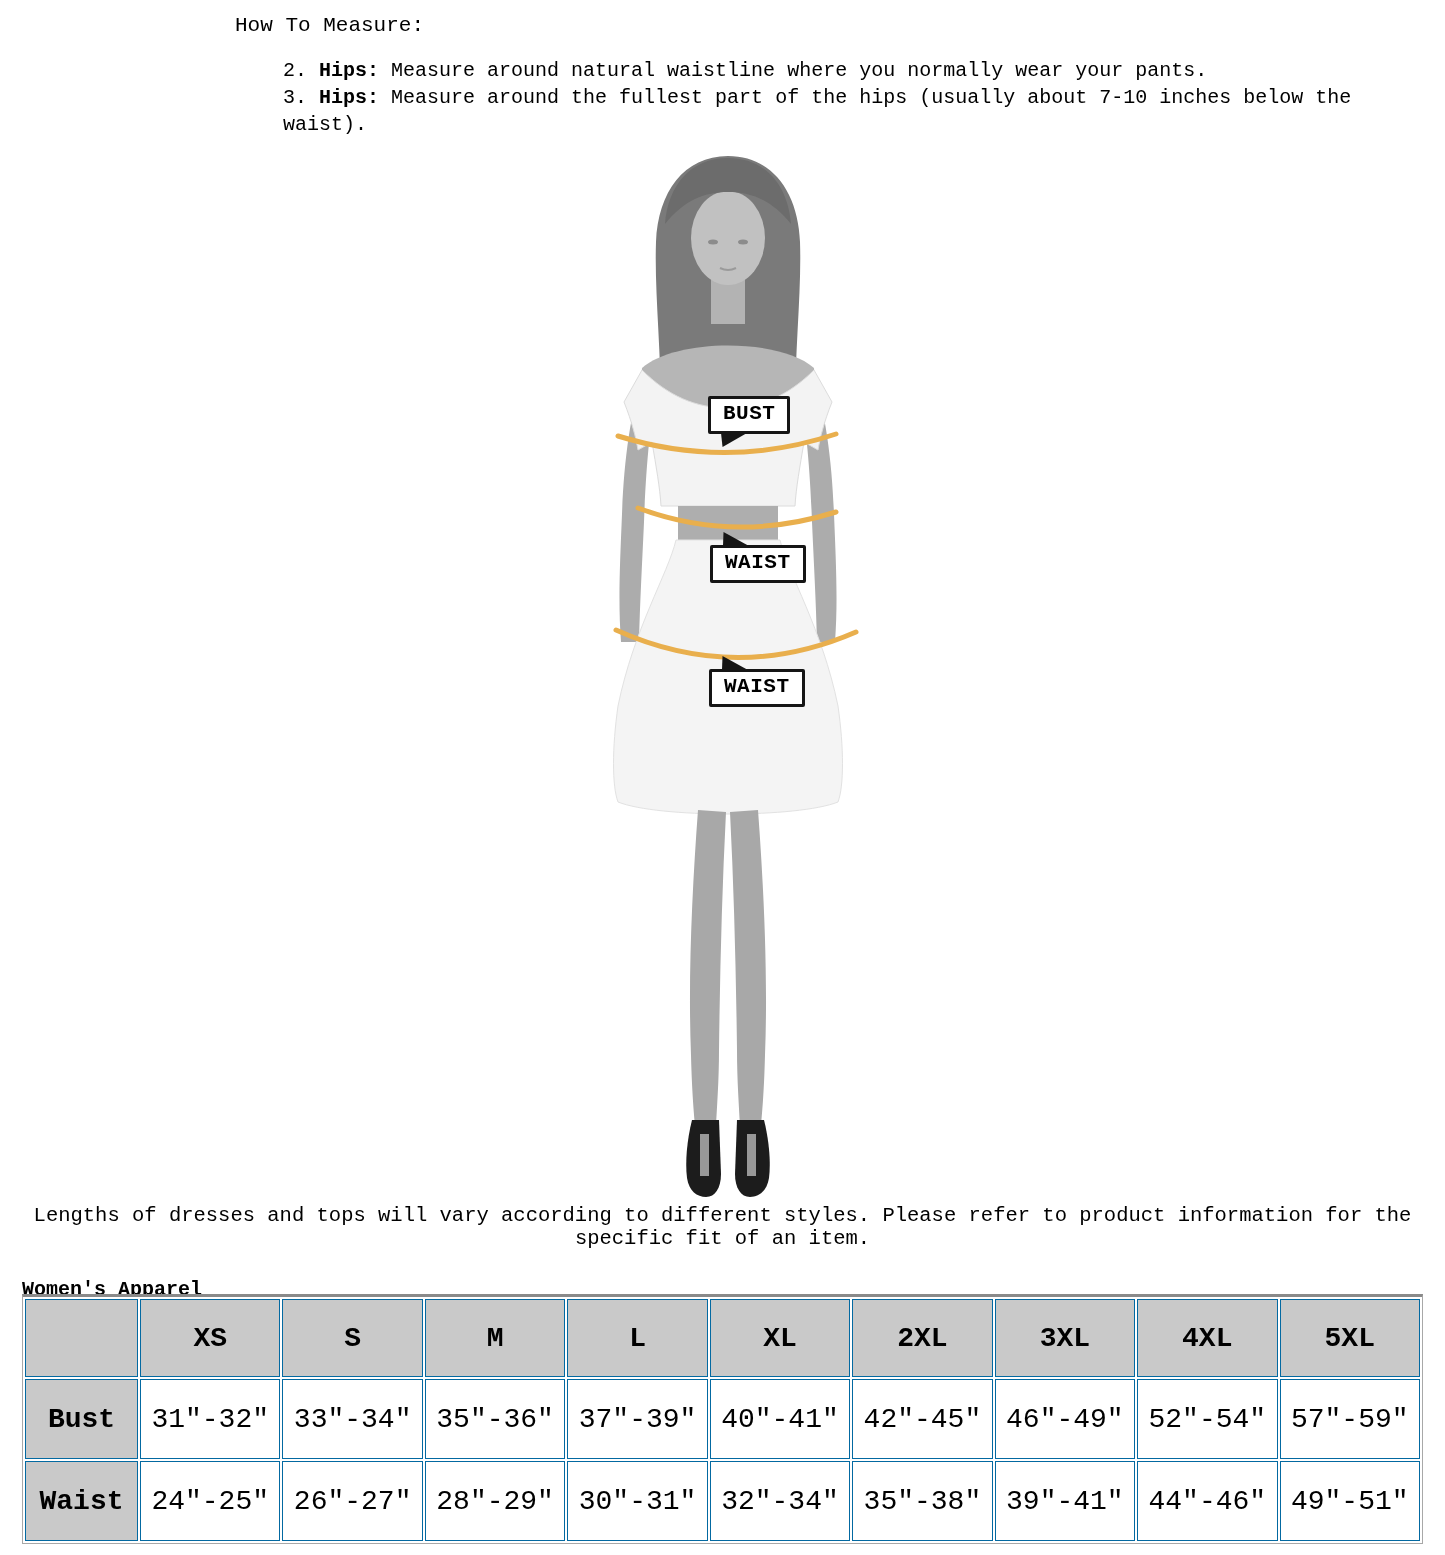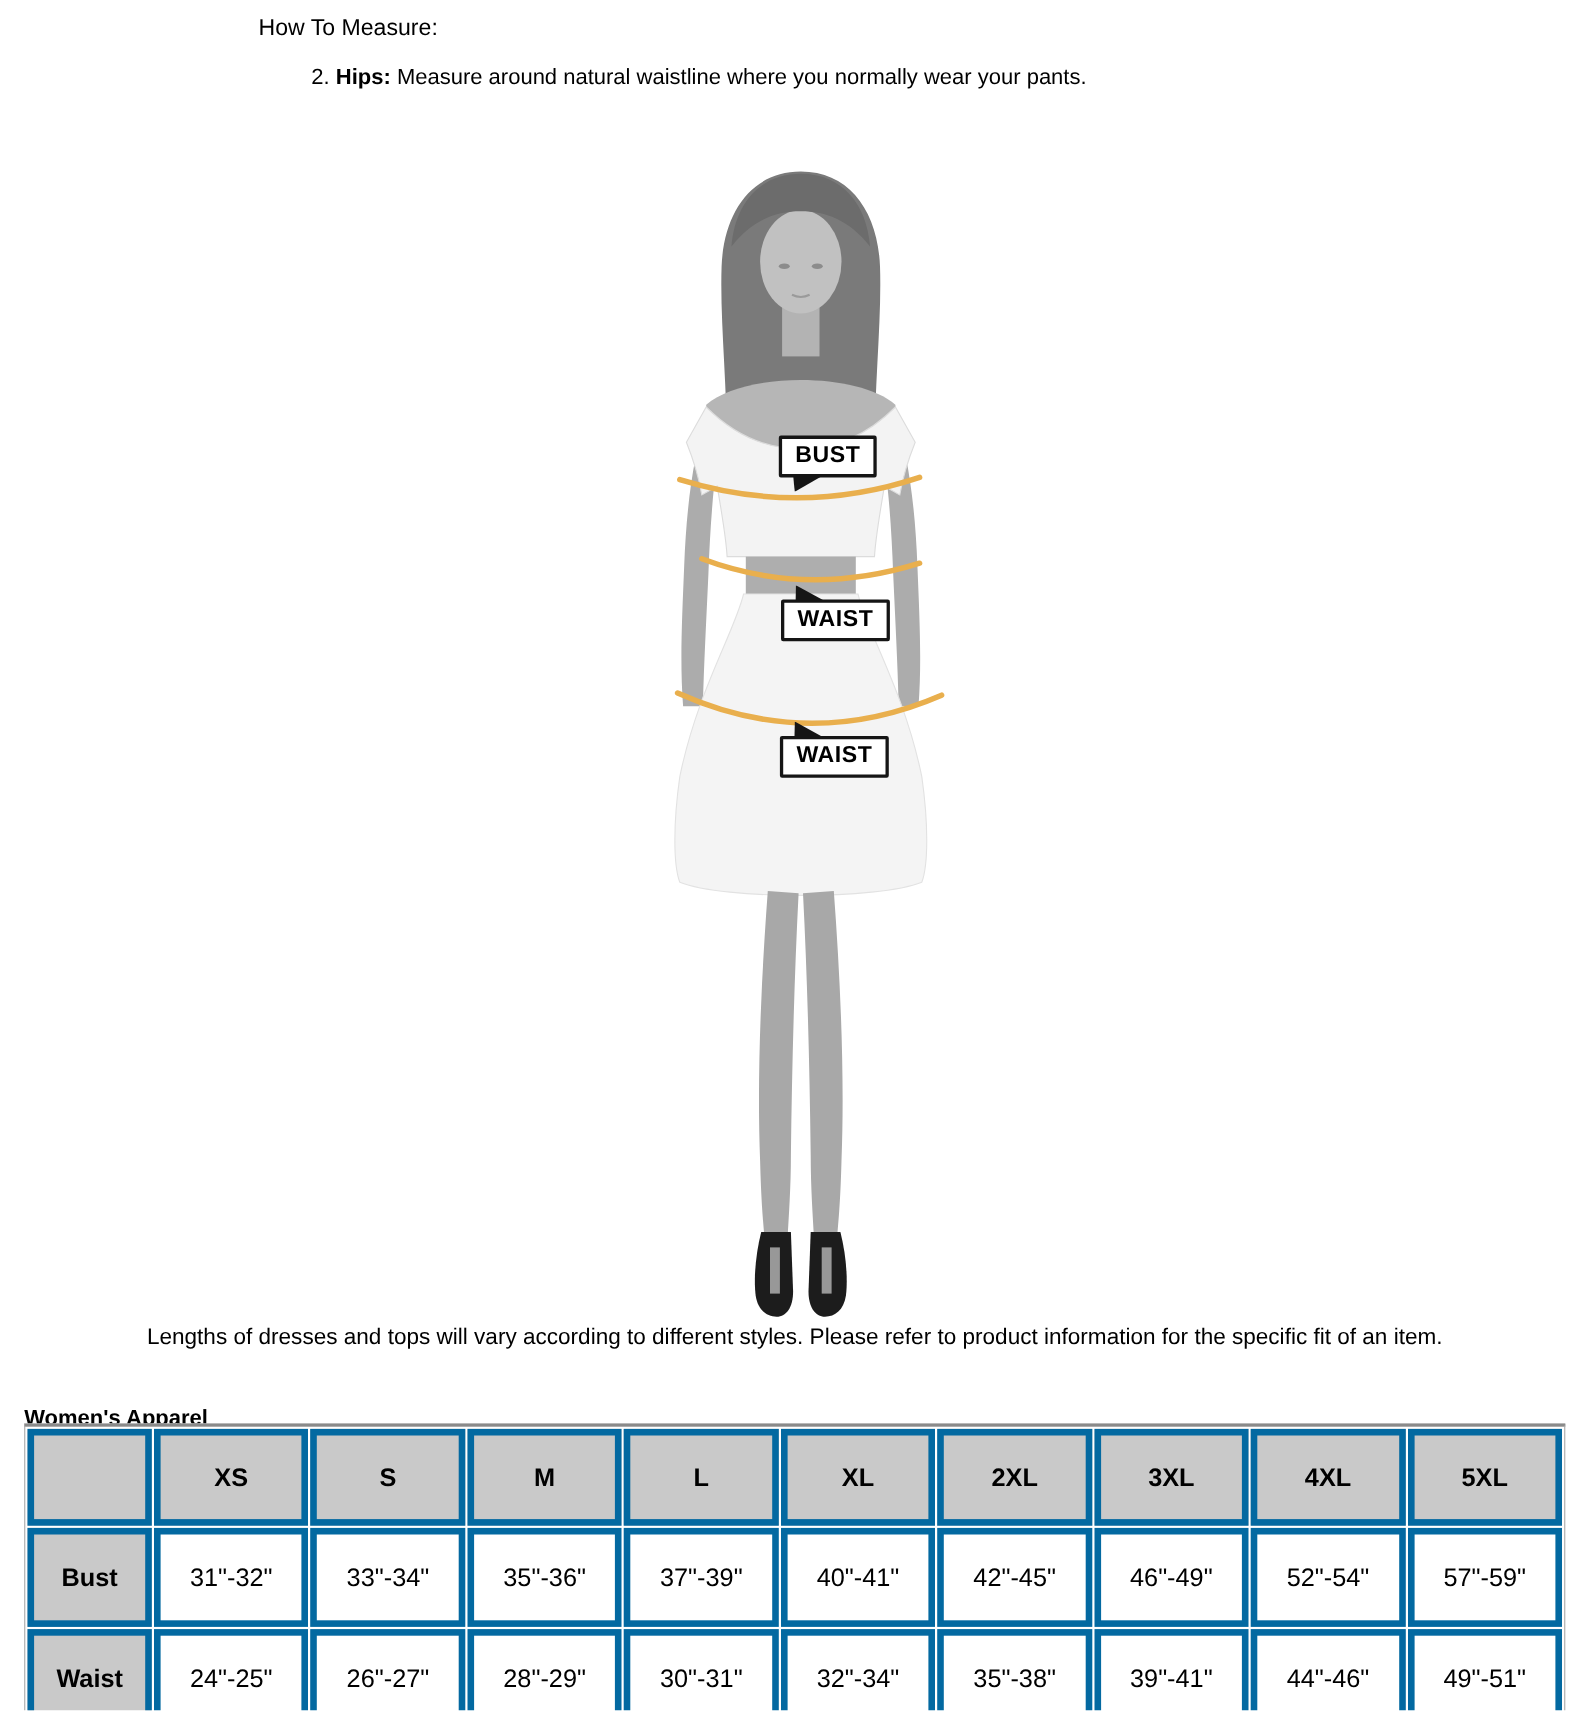--- a/index.html
+++ b/index.html
@@ -1,18 +1,18 @@
 <!DOCTYPE html>
 <html><head>
 <meta charset="utf-8">
 <style>
   html,body { margin:0; padding:0; background:#fff; }
   .page {
     position:relative; width:1445px; height:1555px; background:#ffffff;
-    font-family:Liberation Sans, sans-serif; color:#000; overflow:hidden;
+    font-family:Liberation Mono, monospace; color:#000; overflow:hidden;
   }
   .howto-title { position:absolute; left:235px; top:14px; font-size:21px; }
   .steps { position:absolute; left:283px; top:57px; font-size:20px; line-height:27px; }
   .step b { font-weight:bold; }
 
   .figure { position:absolute; left:492px; top:150px; width:460px; height:1050px; }
   .figure svg { position:absolute; left:0; top:0; }
 
   .measure-label {
     position:absolute; background:#ffffff; border:3px solid #151515; border-radius:2px;
@@ -29,35 +29,36 @@
   .note { position:absolute; left:0; top:1204px; width:1445px; text-align:center; font-size:20.5px; }
 
   .apparel-title { position:absolute; left:22px; top:1278px; font-size:20px; font-weight:bold; }
 
   .size-table {
     position:absolute; left:22px; top:1294px; width:1401px;
     border-collapse:separate; border-spacing:2px; table-layout:fixed;
     border:1px solid #a8a8a8; border-top:3px solid #8a8a8a; background:#fff;
   }
   .size-table th, .size-table td {
-    border:6px solid #0369a1; font-size:23px; text-align:center; vertical-align:middle; padding:0;
+    border:1px solid #0369a1; font-size:28px; text-align:center; vertical-align:middle; padding:0;
   }
   .size-table thead th { background:#c9c9c9; height:76px; font-weight:bold; }
   .size-table tbody th { background:#c9c9c9; font-weight:bold; }
   .size-table tbody td { background:#ffffff; height:78px; font-weight:normal; }
 </style>
 </head>
 <body>
 
 <div class="page">
 
   <div class="howto-title">How To Measure:</div>
 
   <div class="steps">
     <div class="step"><span>2.</span> <b>Hips:</b> <span>Measure around natural waistline where you normally wear your pants.</span></div>
+    <div class="step"><span>3.</span> <b>Hips:</b> <span>Measure around the fullest part of the hips (usually about 7-10 inches below the waist).</span></div>
   </div>
 
   <div class="figure">
     <svg width="460" height="1050" viewBox="0 0 460 1050">
 
       <path d="M236 6 C192 6 166 42 164 92 C162 150 172 220 168 300 C166 336 176 352 190 356 L282 356 C296 352 306 336 304 300 C300 220 310 150 308 92 C306 42 280 6 236 6 Z" fill="#7a7a7a"></path>
 
       <rect x="219" y="118" width="34" height="56" fill="#b3b3b3"></rect>
 
       <path d="M150 218 C184 188 288 188 322 218 L326 270 L146 270 Z" fill="#b6b6b6"></path>

